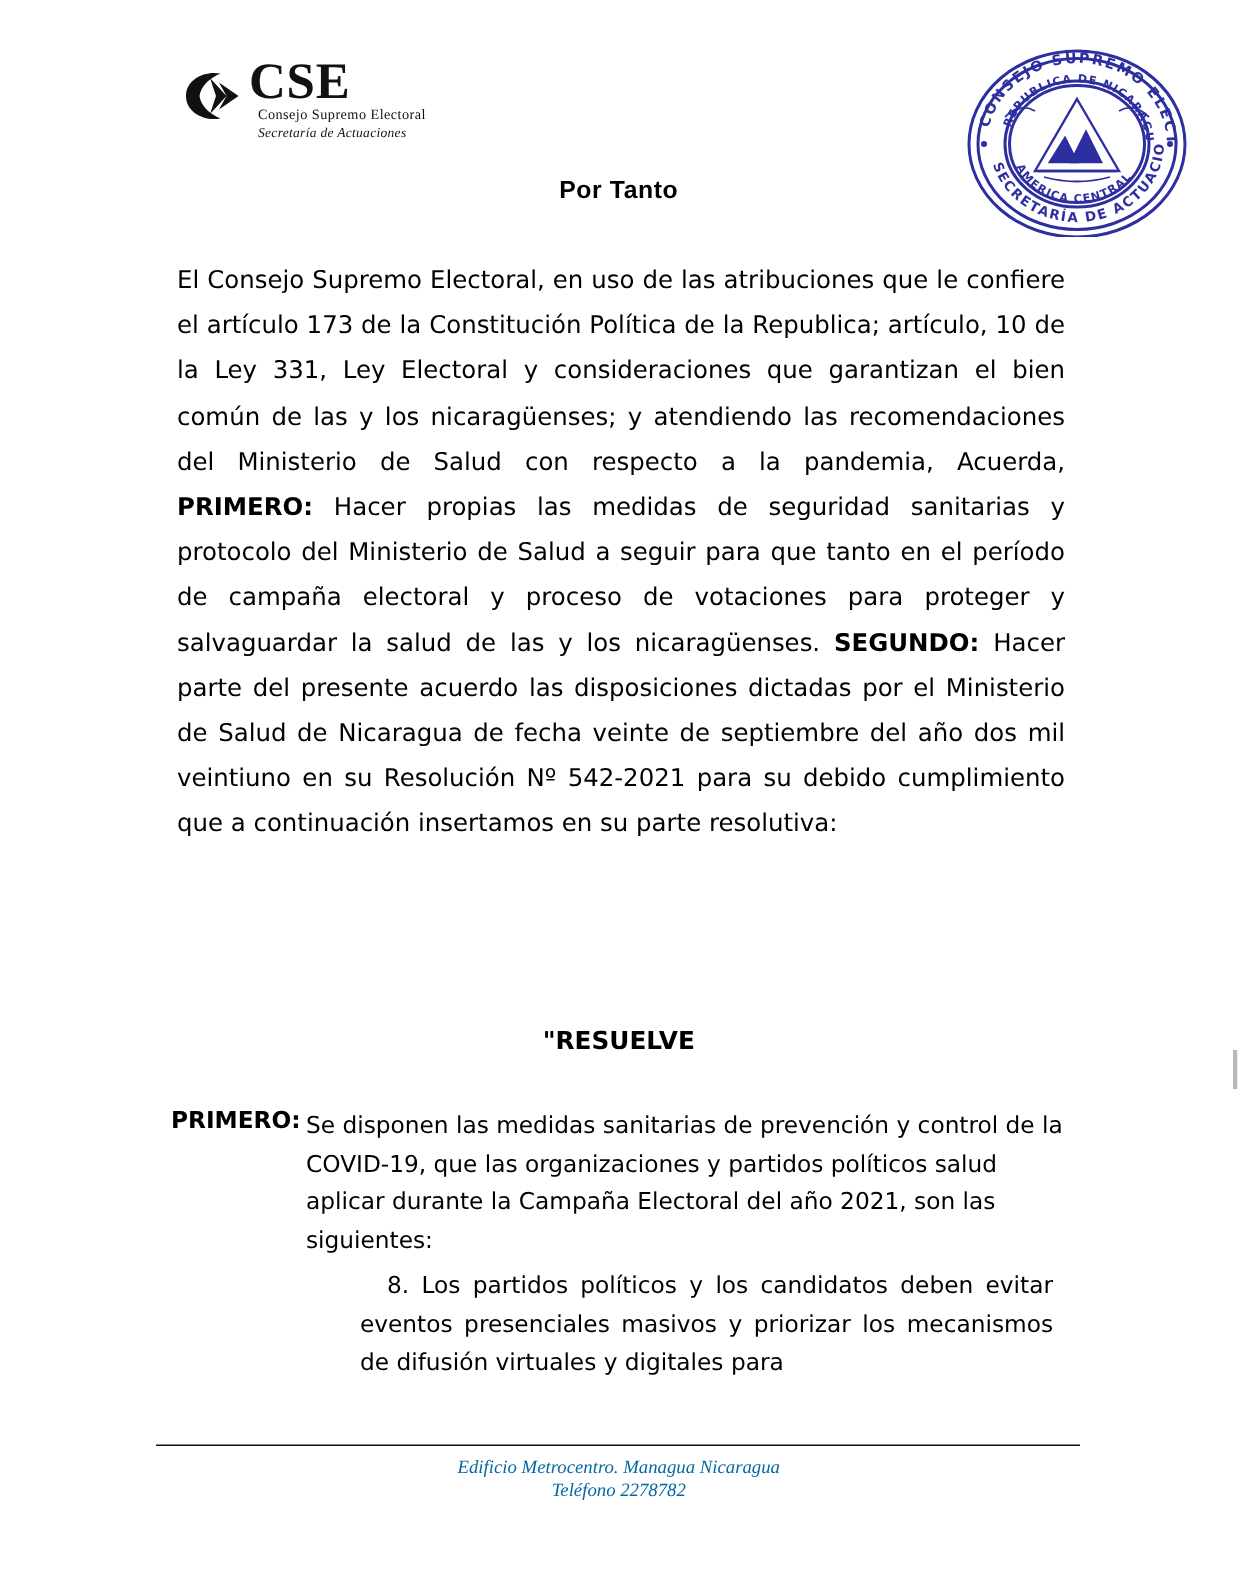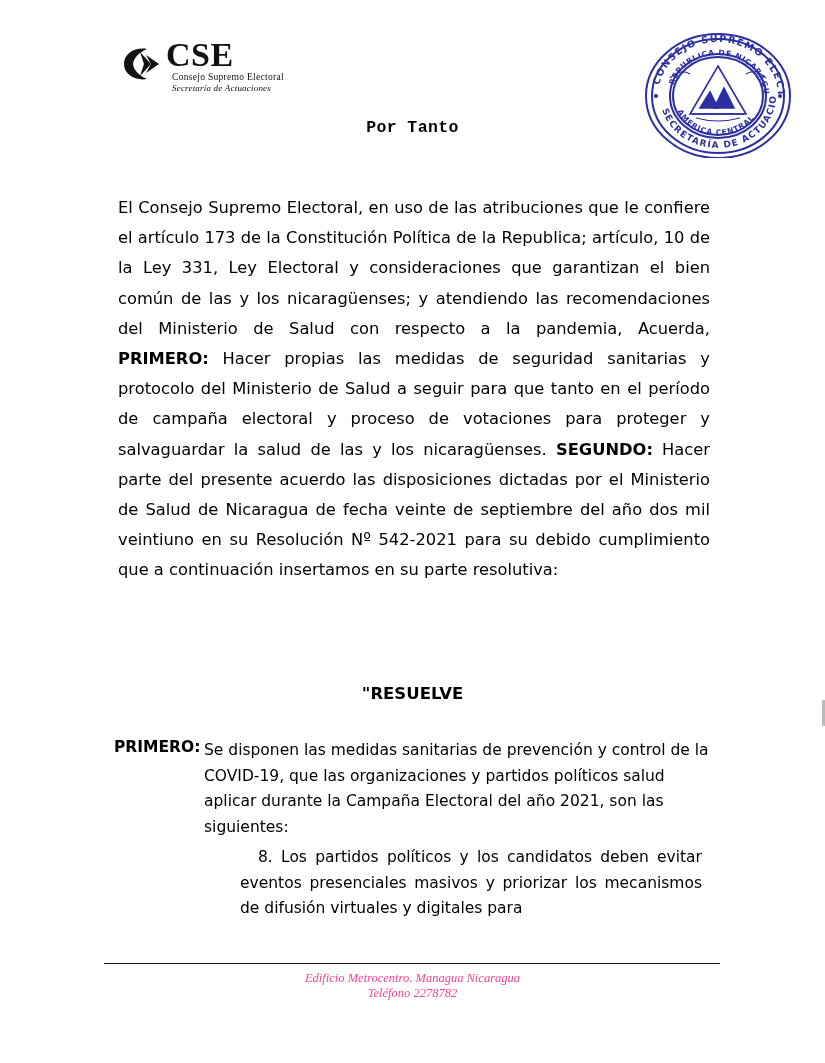--- a/index.html
+++ b/index.html
@@ -81,33 +81,32 @@
   }
   .seal svg { display: block; }
 
   
   .doc-title {
     position: absolute;
     top: 118px;
     left: 0;
     width: 825px;
     text-align: center;
-    font-family: Liberation Mono, monospace;
+    font-family: Liberation Sans, sans-serif;
     font-weight: bold;
     font-size: 16.5px;
     letter-spacing: 0.4px;
   }
 
   
   .body-wrap {
     position: absolute;
     top: 172px;
     left: 118px;
     width: 592px;
-    margin-top: 21px;
   }
   p.para {
     margin: 0;
     text-align: justify;
     text-justify: inter-word;
     font-size: 16.3px;
     line-height: 30.2px;
     font-family: "DejaVu Sans", sans-serif;
   }
   .b { font-weight: bold; }
@@ -170,21 +169,21 @@
   .footer-text {
     position: absolute;
     top: 971px;
     left: 0;
     width: 825px;
     text-align: center;
     font-family: "Liberation Serif", serif;
     font-style: italic;
     font-size: 12.5px;
     line-height: 15px;
-    color: #ec4899;
+    color: #0369a1;
   }
 
   
   .edge-mark {
     position: absolute;
     background: #b9b9b9;
   }
   .edge-mark.m1 { right: 0px; top: 700px; width: 3px; height: 26px; }
 </style>
 </head>

